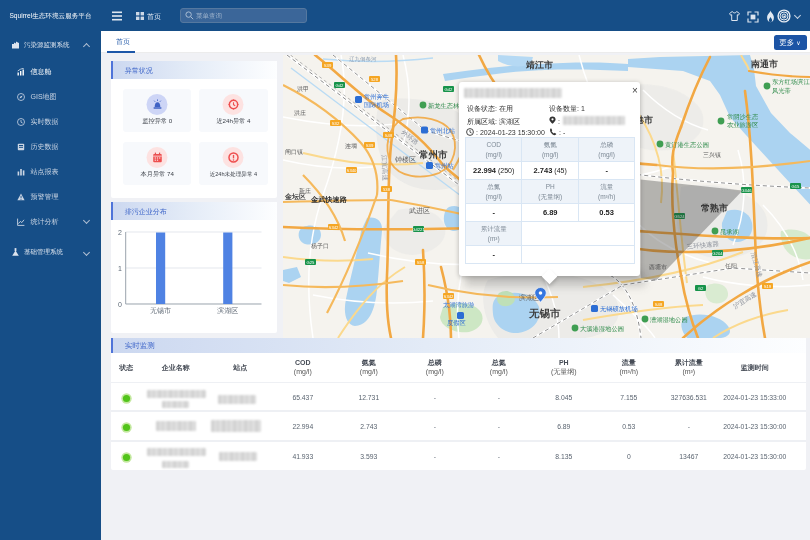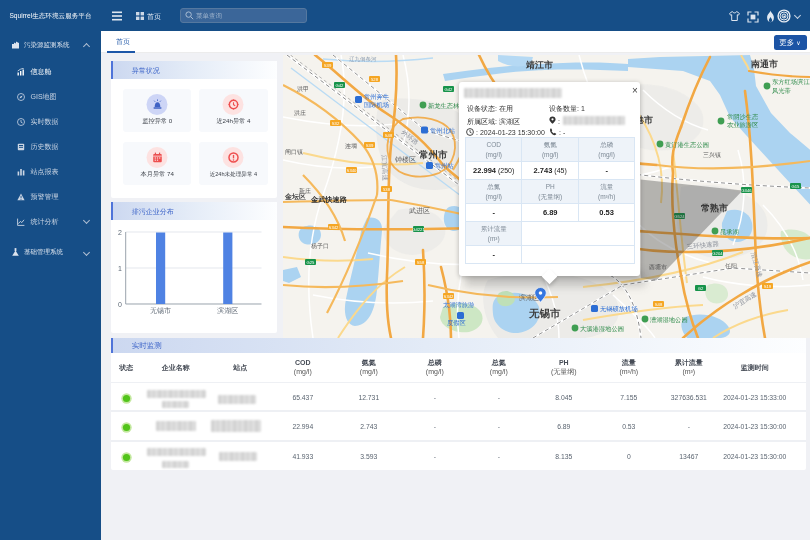--- a/index.html
+++ b/index.html
@@ -14,21 +14,21 @@
   .chev { position:absolute; width:5px; height:5px; border-right:1px solid #aebdd2; border-bottom:1px solid #aebdd2; }
   .chev.up { transform:rotate(-135deg); }
   .chev.down { transform:rotate(45deg); }
   .micon { position:absolute; top:50%; transform:translateY(-50%); }
   .tabbar { left:101px; top:31px; width:709px; height:22px; background:#ffffff; border-bottom:1px solid #ececec; }
   .tab-act { position:absolute; left:15px; top:6px; font-size:7px; color:#2e62ad; }
   .tab-line { position:absolute; left:6px; top:19.5px; width:28px; height:2px; background:#1d57a8; }
   .morebtn { position:absolute; left:672.5px; top:3.5px; width:33px; height:15px; background:#1c54a5; border-radius:2.5px; color:#fff; font-size:7.5px; text-align:center; line-height:15px; }
   .panel { background:#ffffff; border-radius:2px; }
   .phead { position:absolute; left:0; top:0; right:0; height:18px; background:linear-gradient(90deg,#ccd8f0 0%, #e3ebf7 45%, #fdfeff 100%); border-left:2.5px solid #4f74d9; }
-  .phead span { position:absolute; left:19px; top:5px; font-size:7px; color:#3f66c9; }
+  .phead span { position:absolute; left:12px; top:5px; font-size:7px; color:#3f66c9; }
   .card { position:absolute; width:68.5px; height:43px; background:#f7f9fc; border-radius:3px; }
   .card .circ { position:absolute; left:50%; top:5px; transform:translateX(-50%); width:21px; height:21px; border-radius:50%; }
   .card .lbl { position:absolute; left:0; right:0; bottom:6px; text-align:center; font-size:6.2px; color:#3a3f47; }
   .ph, .pv, .pw { border:1px solid #d9e6f4; text-align:center; }
   .ph { background:#eef3f9; color:#7e8a96; font-size:6.5px; height:24px; line-height:1.5; }
   .pv { background:#fff; color:#222; font-size:7px; height:18px; }
   .pv b { font-size:7.5px; }
   .pw { background:#fff; }
   .th1 { color:#474d57; font-size:7px; font-weight:bold; line-height:1.4; }
   .trow { position:absolute; left:0; width:695.2px; height:29.6px; border-bottom:1px solid #eef0f4; border-top:1px solid #eef0f4; }

